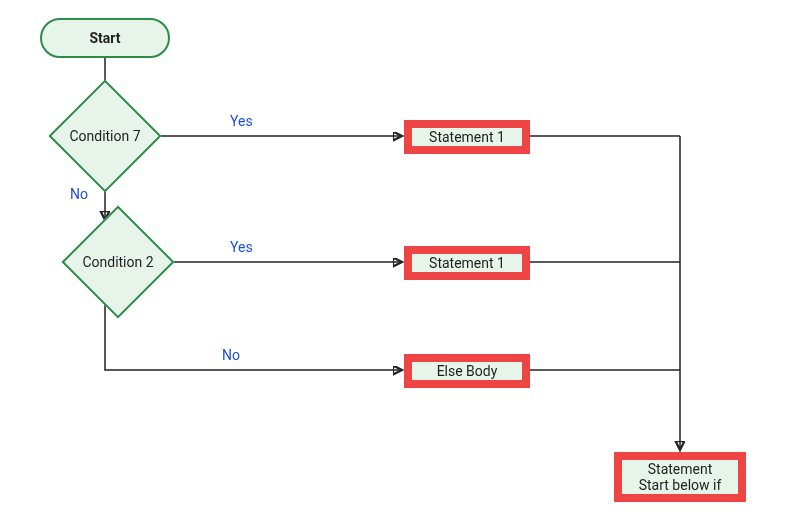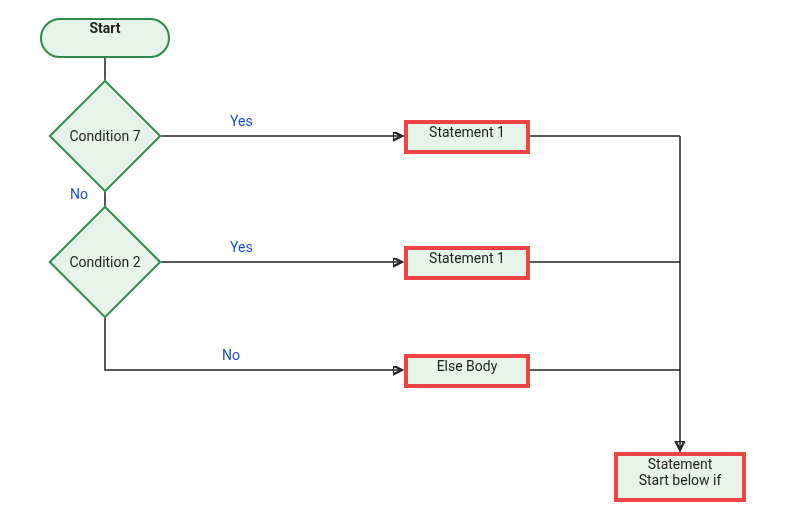--- a/index.html
+++ b/index.html
@@ -13,34 +13,34 @@
   }
   .canvas {
     position: relative;
     width: 800px;
     height: 524px;
   }
   .shape {
     position: absolute;
     box-sizing: border-box;
     display: flex;
-    align-items: flex-start;
+    align-items: center;
     justify-content: center;
     text-align: center;
     font-size: 14px;
     color: #1f1f1f;
   }
   .start {
     border: 2px solid #2d8b49;
     background: #e6f4ea;
     border-radius: 24px;
     font-weight: 700;
   }
   .statement {
-    border: 4px solid #ef4444;
+    border: 8px solid #ef4444;
     background: #e6f4ea;
   }
   .diamond {
     position: absolute;
   }
   .diamond .rot {
     position: absolute;
     inset: 0;
     transform: rotate(45deg);
     border: 2px solid #2d8b49;
@@ -108,21 +108,21 @@
     <span>Start</span>
   </div>
 
   <div class="diamond" style="left:65px; top:96px; width:80px; height:80px;">
     <div class="rot"></div>
     <div class="lbl">
         <span>Condition 7</span>
       </div>
   </div>
 
-  <div class="diamond" style="left:65px; top:222px; width:80px; height:80px;">
+  <div class="diamond" style="left:78px; top:222px; width:80px; height:80px;">
     <div class="rot"></div>
     <div class="lbl">
         <span>Condition 2</span>
       </div>
   </div>
 
   <div class="shape statement" style="left:404px; top:120px; width:126px; height:34px;">
     <span>Statement 1</span>
   </div>
 

